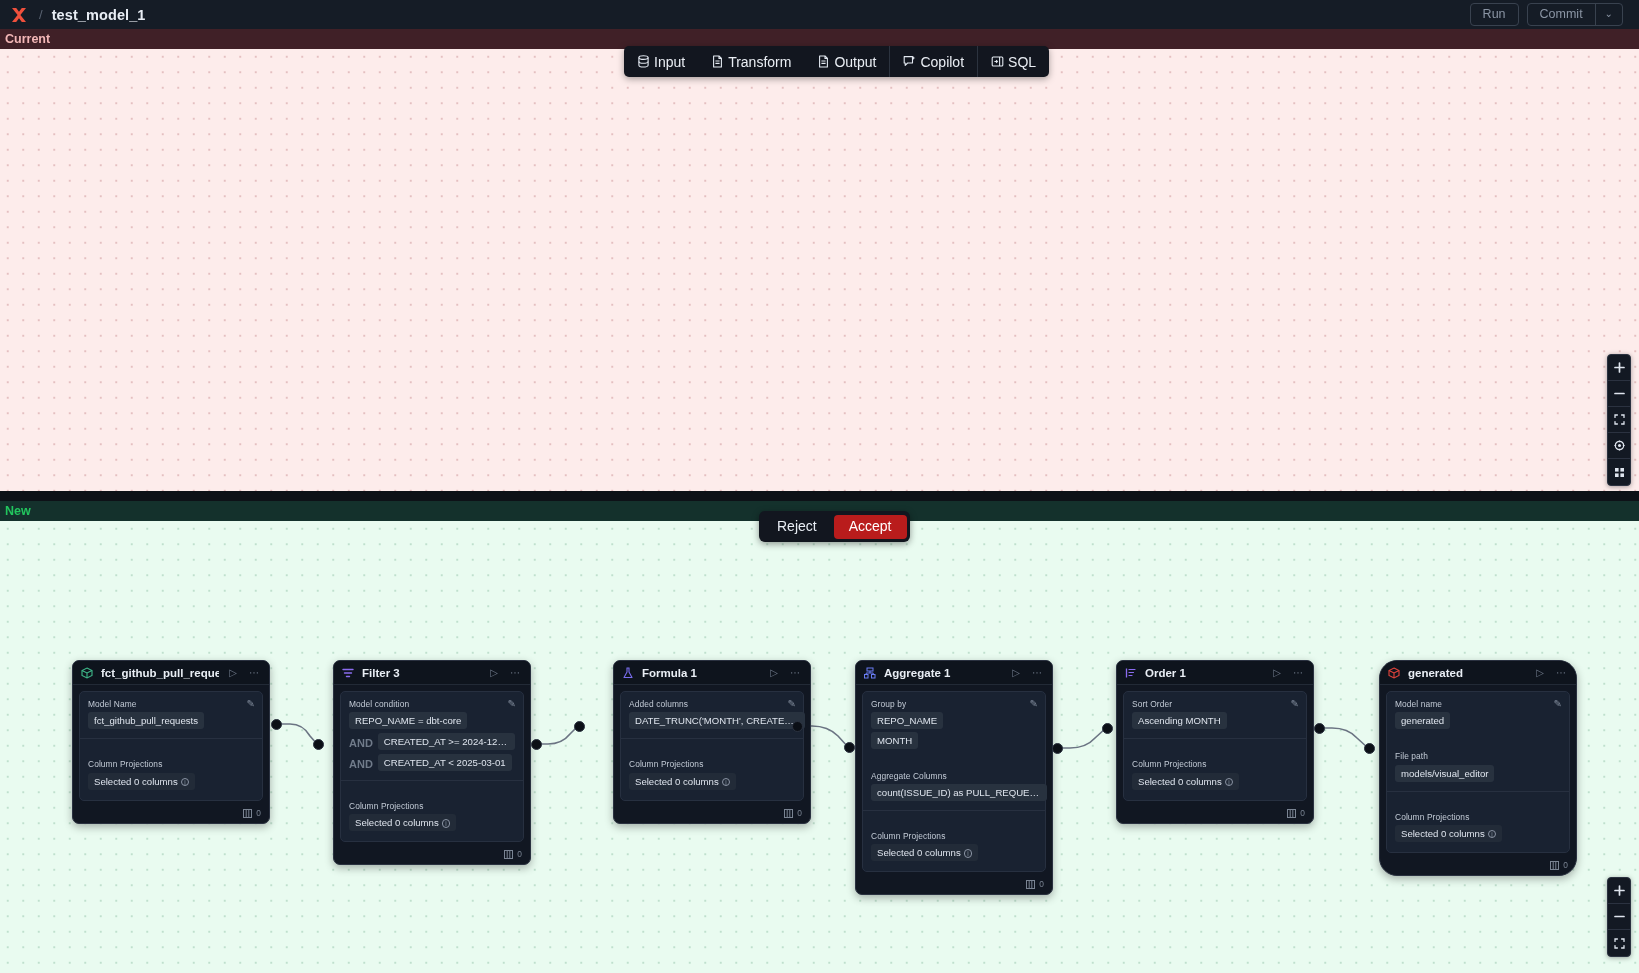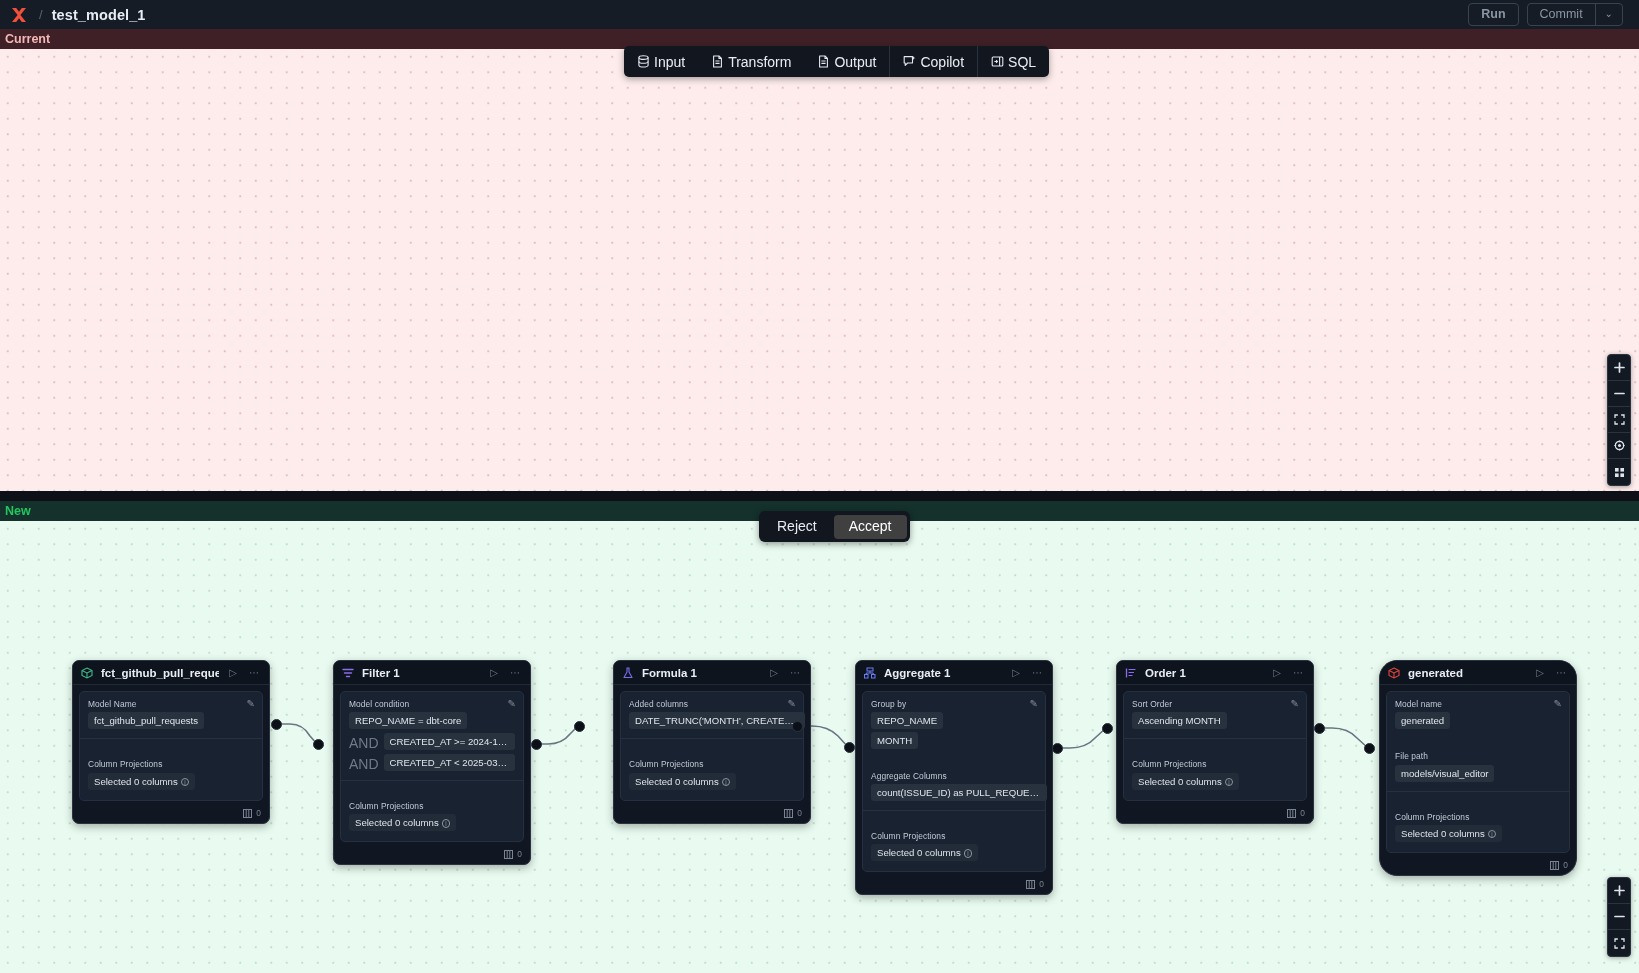--- a/index.html
+++ b/index.html
@@ -18,21 +18,20 @@
     padding: 0 8px; z-index: 60;
   }
   .logo-x { width: 22px; height: 22px; display:flex; align-items:center; justify-content:center; }
   .slash { color: #5a6473; font-size: 13px; margin: 0 9px 0 9px; }
   .model-title { color: #e8edf4; font-size: 14.5px; font-weight: bold; letter-spacing: .1px;}
   .topbar-right { margin-left: auto; display: flex; align-items: center; gap: 8px; padding-right: 8px; }
   .btn-outline {
     border: 1px solid #39424f; border-radius: 4px; color: #8b95a4;
     font-size: 12.5px; padding: 3px 12px 4px; background: transparent;
     line-height: 14px;
-    font-weight: bold;
   }
   .commit-group { display: flex; border: 1px solid #39424f; border-radius: 4px; overflow: hidden; }
   .commit-group .commit-label { color: #8b95a4; font-size: 12.5px; padding: 3px 12px 4px; line-height:14px; }
   .commit-group .caret { color: #8b95a4; font-size: 10px; padding: 3px 9px 4px; border-left: 1px solid #39424f; line-height:14px;}
   .pane-current {
     position: absolute; top: 29px; left: 0; width: 1639px; height: 462px;
     background: #fdeceb; overflow: hidden;
   }
   .pane-current .hdr { position:absolute; top:0; left:0; width:100%; height:20px; background:#402027; }
   .pane-current .hdr span { color:#f3b7b7; font-size:12.5px; font-weight:bold; line-height:20px; padding-left:5px; display:block;}
@@ -66,21 +65,21 @@
   .tb-item.sep { border-left: 1px solid #2c333f; }
   .tb-ico { width: 14px; height: 14px; display:inline-block; }
 
   
   .accept-bar {
     position: absolute; top: 511px; left: 759px; height: 31px;
     background: #12161f; border-radius: 6px; display: flex; align-items: center;
     z-index: 55; padding: 3px; gap: 2px; box-shadow: 0 2px 7px rgba(0,0,0,.4);
   }
   .accept-bar .rej { color: #e8edf4; font-size: 14px; padding: 3px 15px 5px; border-radius: 4px; }
-  .accept-bar .acc { color: #ffffff; font-size: 14px; padding: 3px 15px 5px; border-radius: 4px; background: #404040; }
+  .accept-bar .acc { color: #ffffff; font-size: 14px; padding: 3px 15px 5px; border-radius: 4px; background: #b91c1c; }
 
   
   .zoomstack {
     position: absolute; z-index: 40; width: 24px;
     background: #131923; border: 1px solid #2b3240; border-radius: 4px;
     display: flex; flex-direction: column; overflow: hidden;
     box-shadow: 0 1px 5px rgba(0,0,0,.35);
   }
   .zoomstack .zbtn {
     height: 26px; display:flex; align-items:center; justify-content:center;
@@ -108,21 +107,21 @@
   .sect-label { color: #c3cbd6; font-size: 8.4px; font-weight: normal; margin-bottom: 3px; letter-spacing:.1px;}
   .sect-label.mt { margin-top: 20px; }
   .chip {
     display: inline-block; background: #28323f; border-radius: 3px;
     color: #dfe5ee; font-size: 9.6px; padding: 3px 6px; margin-bottom: 2px;
     max-width: 100%; overflow: hidden; text-overflow: ellipsis; white-space: nowrap;
     vertical-align: middle;
   }
   .chip.ghost { background: #222b38; }
   .condrow { display: flex; align-items: center; gap: 5px; margin-bottom: 2px;}
-  .andlbl { color: #707b8a; font-size: 14px; font-weight: normal; }
+  .andlbl { color: #707b8a; font-size: 11px; font-weight: bold; }
   .pencil { position: absolute; top: 6px; right: 7px; color: #808b9b; font-size: 10px; }
   .node-ft { display: flex; align-items: center; justify-content: flex-end; gap: 4px; height: 16px; padding: 0 8px 4px; }
   .node-ft .cols { color: #7a8493; font-size: 8.4px; }
   .sep-line { height:1px; background:#273040; margin: 7px -8px 0; }
   .info-i { display:inline-block; width:8.5px; height:8.5px; border:1px solid #8a94a3; border-radius:50%; color:#8a94a3;
             font-size:6.5px; line-height:7.5px; text-align:center; margin-left:3px; vertical-align: 0px;}
 
   .handle { position: absolute; width: 11px; height: 11px; border-radius: 50%; background: #0b0f16; border: 1px solid #2b3240; z-index: 35; }
   svg.edges { position: absolute; top:0; left:0; width: 1639px; height: 973px; z-index: 25; pointer-events: none; }
 </style>
@@ -212,21 +211,21 @@
     </div>
   </div>
 
   <div class="node" style="left:333px; top:660px; width:198px;">
     <div class="node-hd">
       <span class="nico">
         <svg width="12" height="12" viewBox="0 0 12 12">
             <path d="M1 2.5 H11 M2.5 6 H9.5 M4.5 9.5 H7.5" stroke="#8b6cf0" stroke-width="1.4" stroke-linecap="round"></path>
           </svg>
       </span>
-      <span class="ntitle">Filter 1</span>
+      <span class="ntitle">Filter 3</span>
       <span class="hact">▷</span>
       <span class="hact">⋯</span>
     </div>
     <div class="node-body">
       <span class="pencil">✎</span>
       <div class="sect-label">Model condition</div>
       <div class="condrow">
         <span class="chip">REPO_NAME = dbt-core</span>
       </div>
       <div class="condrow">

